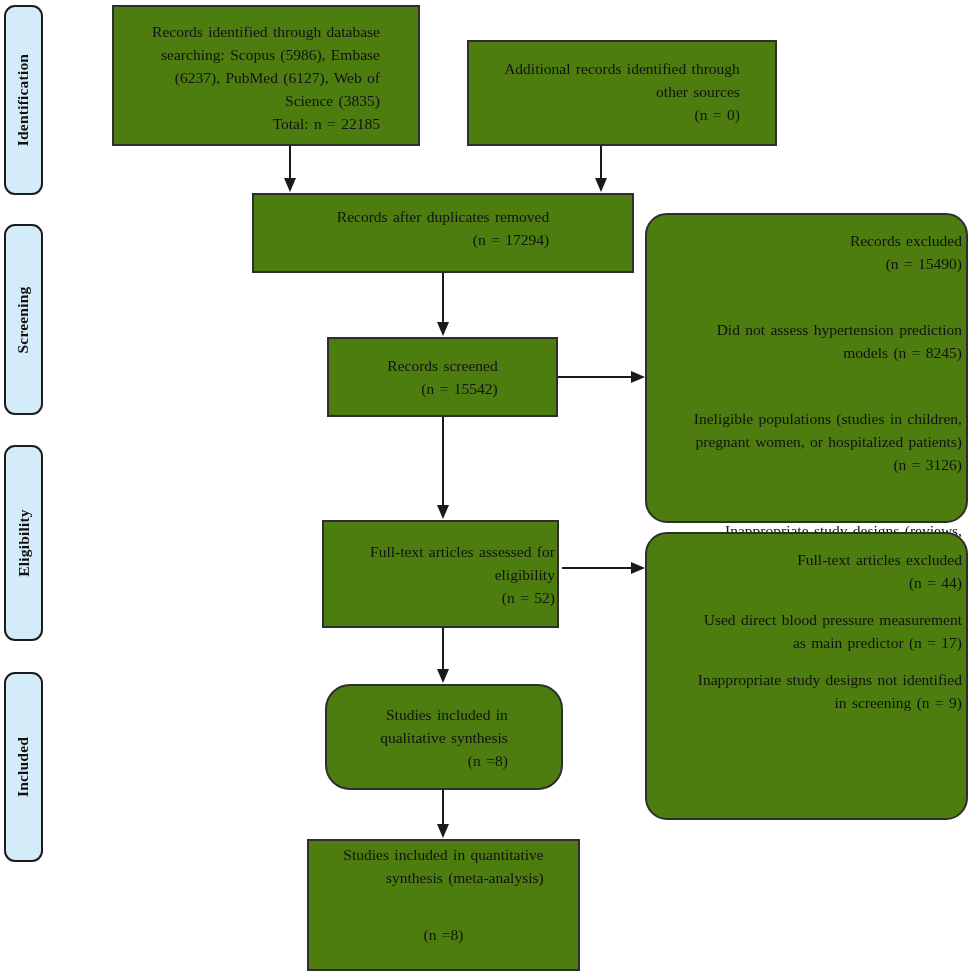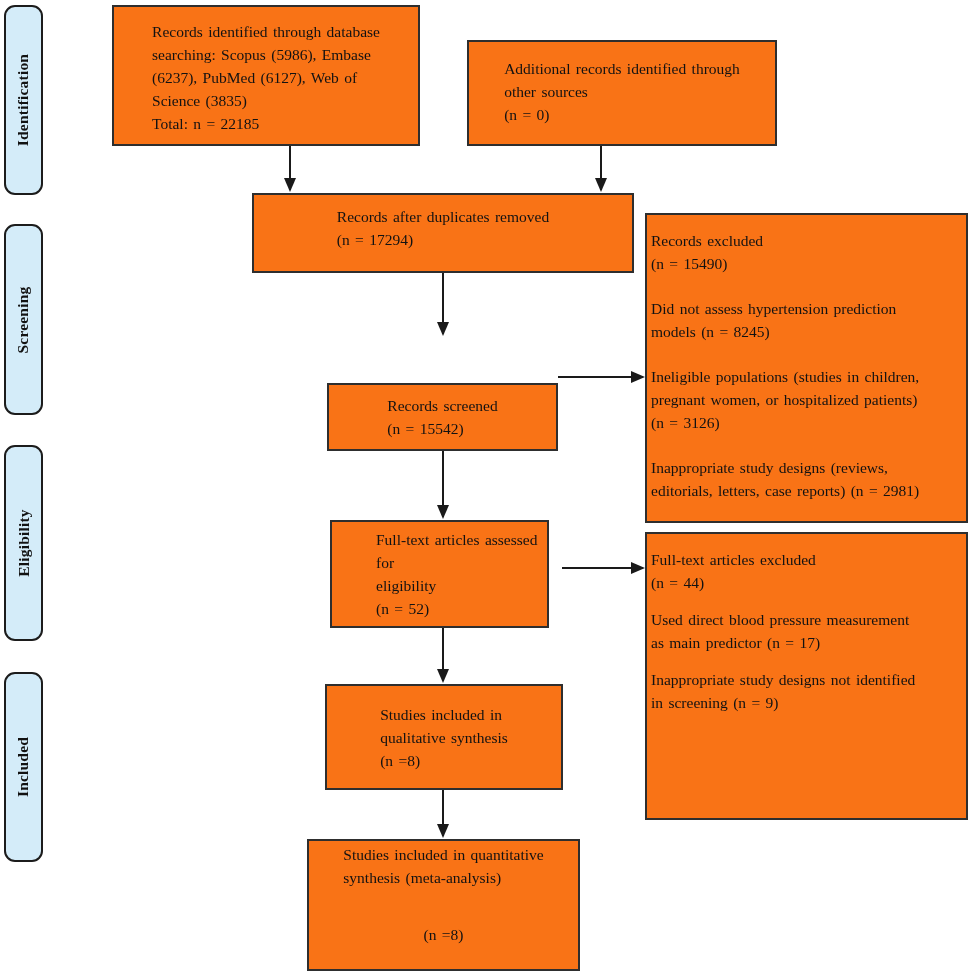--- a/index.html
+++ b/index.html
@@ -9,22 +9,22 @@
     height: 972px;
     background: #ffffff;
     font-family: "Liberation Serif", serif;
     color: #121212;
     overflow: hidden;
   }
   .flowbox {
     position: absolute;
     box-sizing: border-box;
     border: 2px solid var(--box-border, #2e2e2e);
-    background: #f97316;
-    text-align: left;
+    background: #4d7c0f;
+    text-align: right;
     font-size: 15.5px;
     line-height: 23px;
     white-space: pre-line;
     word-spacing: 1.5px;
     display: flex;
     flex-direction: column;
     align-items: center;
   }
   .v-top    { justify-content: flex-start; }
   .v-center { justify-content: center; }
@@ -38,23 +38,23 @@
     align-items: center;
     justify-content: center;
   }
   .stage span {
     transform: rotate(-90deg);
     white-space: nowrap;
     font-weight: bold;
     font-size: 15.5px;
     letter-spacing: 0.2px;
   }
-  .reasons { padding: 14px 4px; }
+  .reasons { padding: 14px 4px; border-radius: 22px; }
   .reasons .para { width: 100%; }
-  .gap27 > .para + .para { margin-top: 22px; }
+  .gap27 > .para + .para { margin-top: 43px; }
   .gap29 > .para + .para { margin-top: 14px; }
   .n-below { margin-top: 34px; }
   svg.arrows {
     position: absolute;
     left: 0; top: 0;
     width: 972px; height: 972px;
     pointer-events: none;
   }
 </style>
 </head>
@@ -97,49 +97,49 @@
 Science (3835)
 Total: n = 22185</div>
 
   <div class="flowbox v-top" style="left:467px; top:40px; width:310px; height:106px; padding-top:15px;">Additional records identified through
 other sources
 (n = 0)</div>
 
   <div class="flowbox v-top" style="left:252px; top:193px; width:382px; height:80px; padding-top:10px;">Records after duplicates removed
 (n = 17294)</div>
 
-  <div class="flowbox v-center" style="left:327px; top:337px; width:231px; height:68px;margin-top:46px;">Records screened
+  <div class="flowbox v-center" style="left:327px; top:337px; width:231px; height:80px;">Records screened
 (n = 15542)</div>
 
   <div class="flowbox v-top reasons gap27" style="left:645px; top:213px; width:323px; height:310px;">
     <div class="para">Records excluded
 (n = 15490)</div>
     <div class="para">Did not assess hypertension prediction
 models (n = 8245)</div>
     <div class="para">Ineligible populations (studies in children,
 pregnant women, or hospitalized patients)
 (n = 3126)</div>
     <div class="para">Inappropriate study designs (reviews,
 editorials, letters, case reports) (n = 2981)</div>
   </div>
 
-  <div class="flowbox v-center" style="left:330px; top:520px; width:219px; height:108px;padding-left:44px;">Full-text articles assessed for
+  <div class="flowbox v-center" style="left:322px; top:520px; width:237px; height:108px;padding-left:44px;">Full-text articles assessed for
 eligibility
 (n = 52)</div>
 
   <div class="flowbox v-top reasons gap29" style="left:645px; top:532px; width:323px; height:288px;">
     <div class="para">Full-text articles excluded
 (n = 44)</div>
     <div class="para">Used direct blood pressure measurement
 as main predictor (n = 17)</div>
     <div class="para">Inappropriate study designs not identified
 in screening (n = 9)</div>
   </div>
 
-  <div class="flowbox v-center" style="left:325px; top:684px; width:238px; height:106px;">Studies included in
+  <div class="flowbox v-center" style="left:325px; top:684px; width:238px; height:106px;border-radius:25px;">Studies included in
 qualitative synthesis
 (n =8)</div>
 
   <div class="flowbox v-top" style="left:307px; top:839px; width:273px; height:132px; padding-top:2px;">
     <div style="white-space:pre-line;">Studies included in quantitative
 synthesis (meta-analysis)</div>
     <div class="n-below">(n =8)</div>
   </div>
 
 </div>

